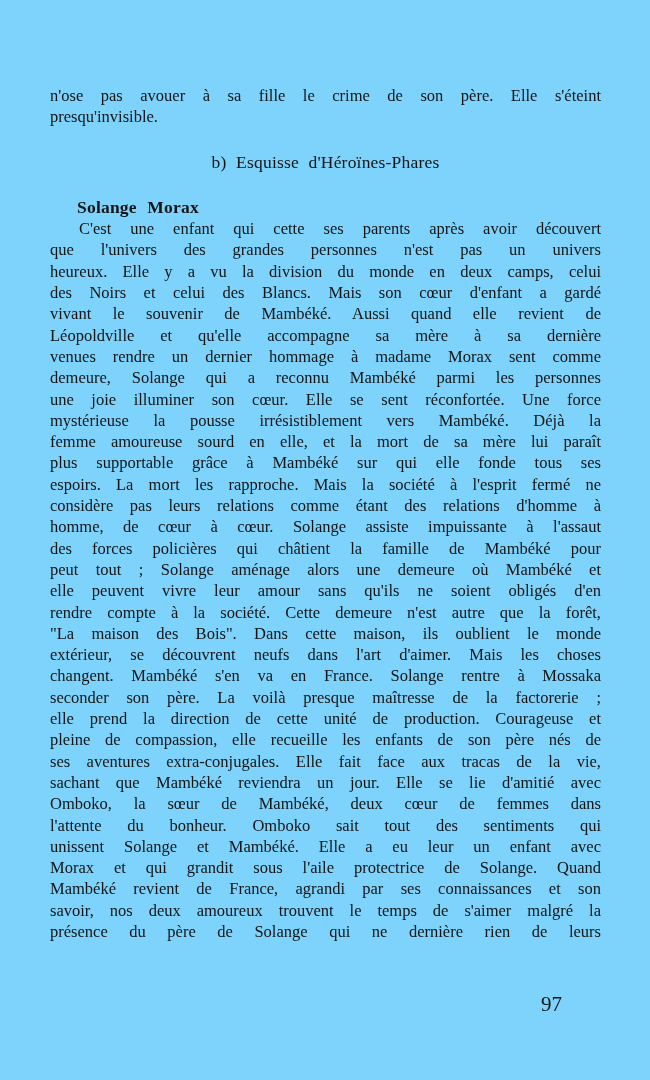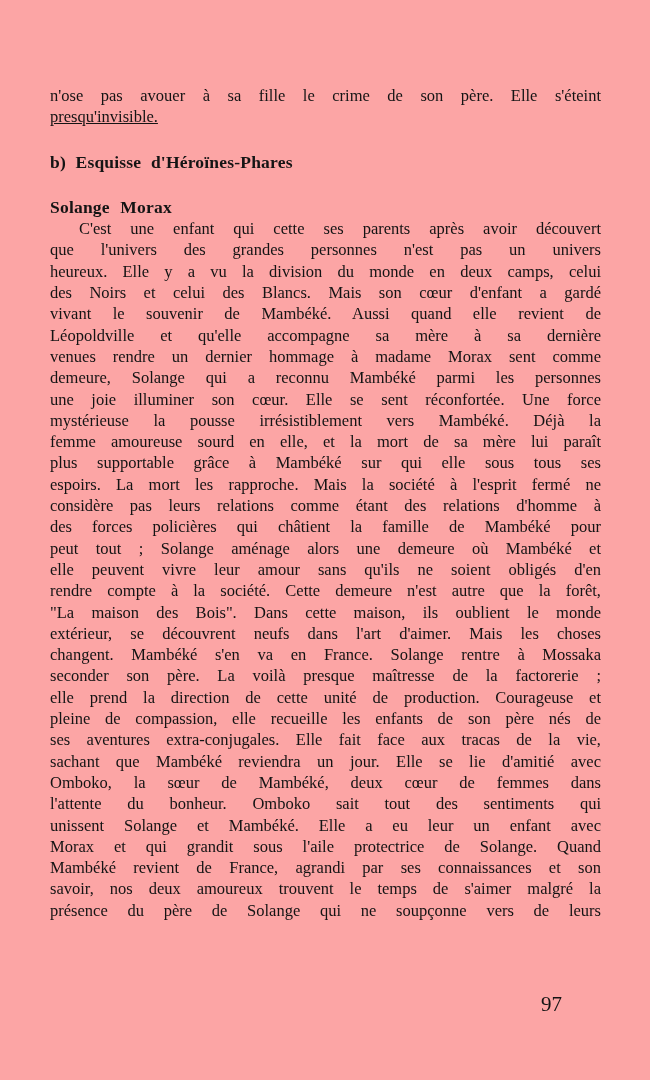--- a/index.html
+++ b/index.html
@@ -4,57 +4,58 @@
 <style>
   html, body {
     margin: 0;
     padding: 0;
     background: #ffffff;
   }
   .page {
     position: relative;
     width: 650px;
     height: 1080px;
-    background: #fca5a5;
+    background: #7dd3fc;
     color: #141414;
     font-family: "Liberation Serif", "DejaVu Serif", serif;
     overflow: hidden;
   }
   .text-block {
     position: absolute;
     left: 50px;
     top: 85px;
     width: 551px;
   }
   .line {
     font-size: 16.5px;
     line-height: 21.3px;
     text-align: justify;
     text-align-last: justify;
     color: #141414;
   }
   .intro .line:last-child {
     text-align-last: left;
-    text-decoration: underline;
   }
   .heading {
     margin-top: 24px;
     font-size: 17.5px;
-    font-weight: bold;
+    font-weight: normal;
     line-height: 21.3px;
     word-spacing: 5px;
     letter-spacing: 0.2px;
+    text-align: center;
   }
   .subheading {
     margin-top: 24px;
     font-size: 17.5px;
     font-weight: bold;
     line-height: 21.3px;
     word-spacing: 6px;
     letter-spacing: 0.2px;
+    margin-left: 27px;
   }
   .body-par .line:first-child {
     text-indent: 29px;
   }
   .page-number {
     position: absolute;
     top: 994px;
     right: 88px;
     font-size: 21px;
     line-height: 20px;
@@ -81,40 +82,41 @@
         <div class="line">que l'univers des grandes personnes n'est pas un univers</div>
         <div class="line">heureux. Elle y a vu la division du monde en deux camps, celui</div>
         <div class="line">des Noirs et celui des Blancs. Mais son cœur d'enfant a gardé</div>
         <div class="line">vivant le souvenir de Mambéké. Aussi quand elle revient de</div>
         <div class="line">Léopoldville et qu'elle accompagne sa mère à sa dernière</div>
         <div class="line">venues rendre un dernier hommage à madame Morax sent comme</div>
         <div class="line">demeure, Solange qui a reconnu Mambéké parmi les personnes</div>
         <div class="line">une joie illuminer son cœur. Elle se sent réconfortée. Une force</div>
         <div class="line">mystérieuse la pousse irrésistiblement vers Mambéké. Déjà la</div>
         <div class="line">femme amoureuse sourd en elle, et la mort de sa mère lui paraît</div>
-        <div class="line">plus supportable grâce à Mambéké sur qui elle sous tous ses</div>
+        <div class="line">plus supportable grâce à Mambéké sur qui elle fonde tous ses</div>
         <div class="line">espoirs. La mort les rapproche. Mais la société à l'esprit fermé ne</div>
         <div class="line">considère pas leurs relations comme étant des relations d'homme à</div>
+        <div class="line">homme, de cœur à cœur. Solange assiste impuissante à l'assaut</div>
         <div class="line">des forces policières qui châtient la famille de Mambéké pour</div>
         <div class="line">peut tout ; Solange aménage alors une demeure où Mambéké et</div>
         <div class="line">elle peuvent vivre leur amour sans qu'ils ne soient obligés d'en</div>
         <div class="line">rendre compte à la société. Cette demeure n'est autre que la forêt,</div>
         <div class="line">"La maison des Bois". Dans cette maison, ils oublient le monde</div>
         <div class="line">extérieur, se découvrent neufs dans l'art d'aimer. Mais les choses</div>
         <div class="line">changent. Mambéké s'en va en France. Solange rentre à Mossaka</div>
         <div class="line">seconder son père. La voilà presque maîtresse de la factorerie ;</div>
         <div class="line">elle prend la direction de cette unité de production. Courageuse et</div>
         <div class="line">pleine de compassion, elle recueille les enfants de son père nés de</div>
         <div class="line">ses aventures extra-conjugales. Elle fait face aux tracas de la vie,</div>
         <div class="line">sachant que Mambéké reviendra un jour. Elle se lie d'amitié avec</div>
         <div class="line">Omboko, la sœur de Mambéké, deux cœur de femmes dans</div>
         <div class="line">l'attente du bonheur. Omboko sait tout des sentiments qui</div>
         <div class="line">unissent Solange et Mambéké. Elle a eu leur un enfant avec</div>
         <div class="line">Morax et qui grandit sous l'aile protectrice de Solange. Quand</div>
         <div class="line">Mambéké revient de France, agrandi par ses connaissances et son</div>
         <div class="line">savoir, nos deux amoureux trouvent le temps de s'aimer malgré la</div>
-        <div class="line">présence du père de Solange qui ne soupçonne vers de leurs</div>
+        <div class="line">présence du père de Solange qui ne dernière rien de leurs</div>
       </div>
 
   </div>
 
   <div class="page-number">97</div>
 </div>
 
 </body></html>

